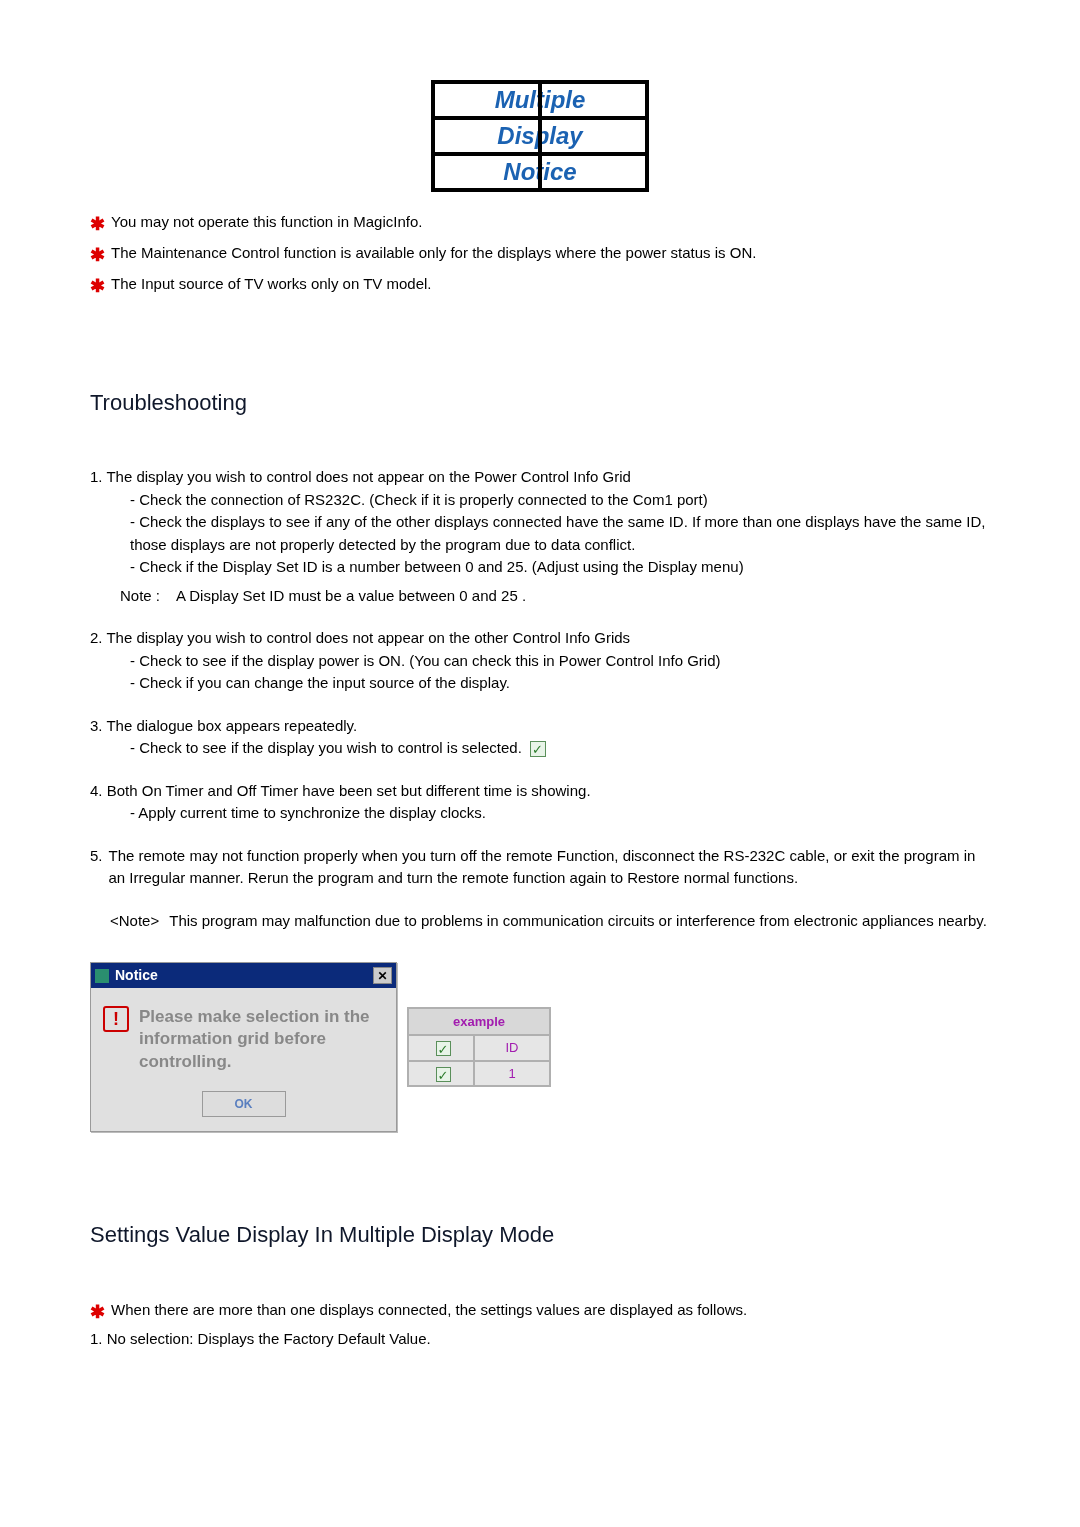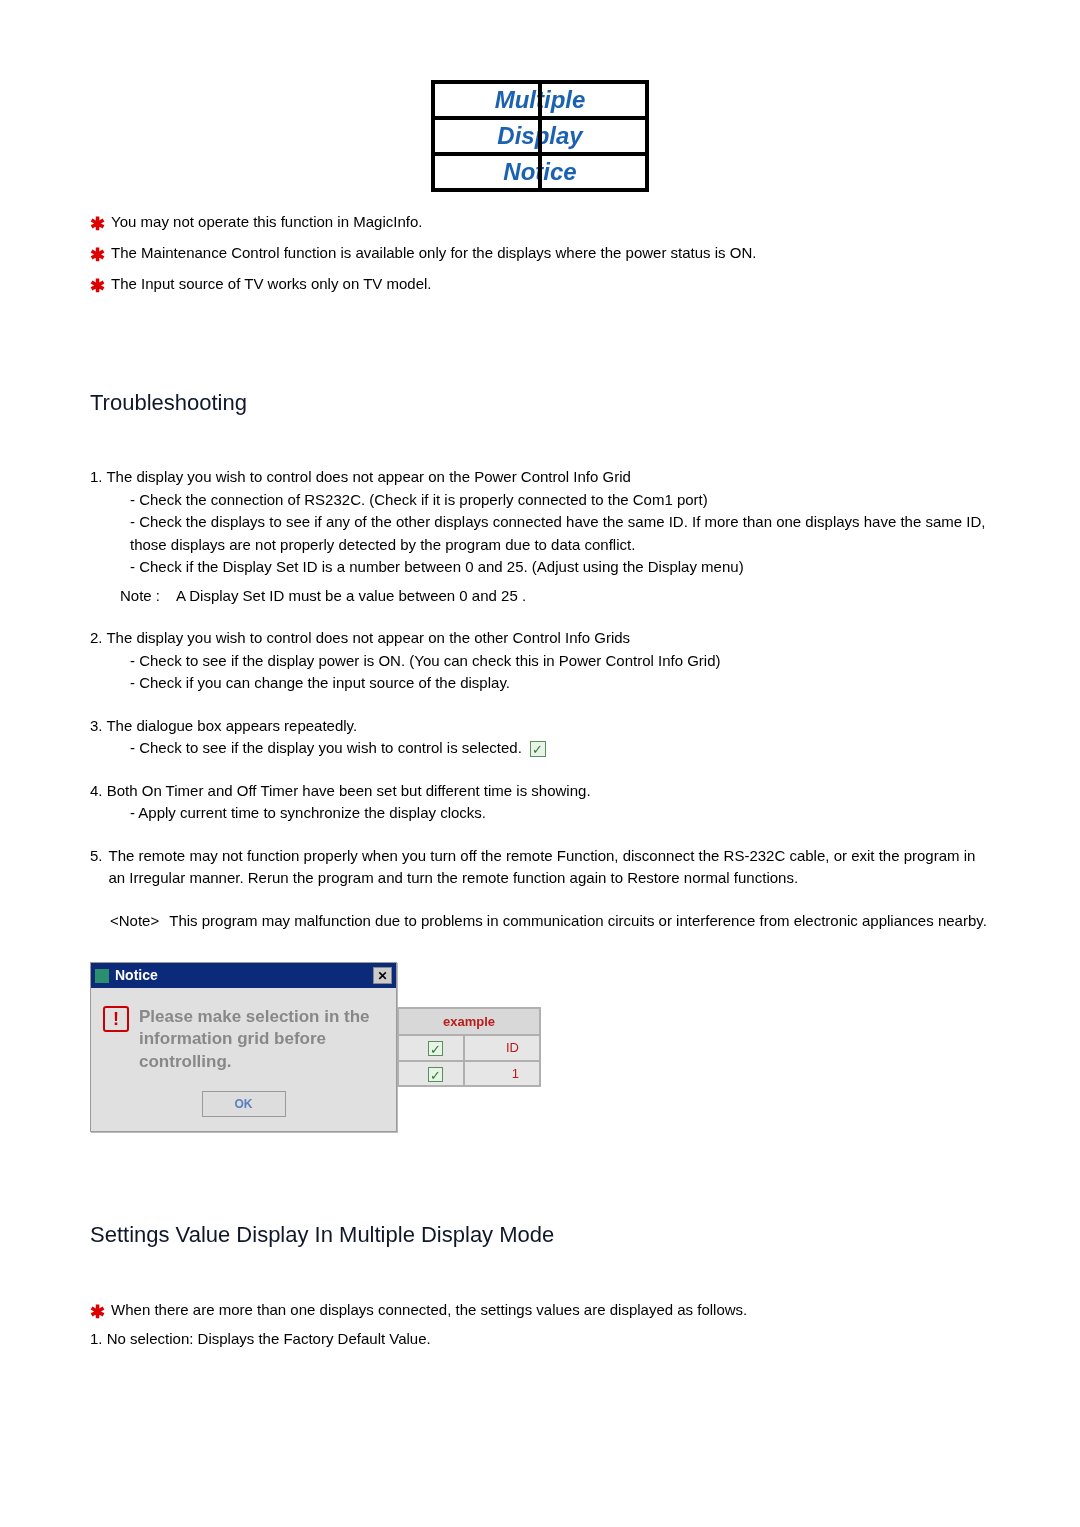--- a/index.html
+++ b/index.html
@@ -171,40 +171,41 @@
     margin-top: 18px;
     border: 1px solid #9a9a9a;
     background: #ddd;
     color: #5a7fbf;
     font-weight: bold;
     font-size: 12px;
     padding: 3px 32px;
   }
 
   .example-grid {
+    margin-left: 10px;
     border: 1px solid #b0b0b0;
     background: #e6e6e6;
     font-size: 13px;
-    color: #b91c1c;
+    color: #a21caf;
     align-self: center;
   }
   .example-grid .hdr {
     background: #d8d8d8;
     border: 1px solid #b0b0b0;
     padding: 3px 6px;
     text-align: center;
     font-weight: bold;
   }
   .example-grid .row {
     display: flex;
   }
   .example-grid .cell {
     border: 1px solid #b0b0b0;
     padding: 2px 20px;
-    text-align: right;
+    text-align: center;
   }
   .example-grid .cell.c1 { width: 24px; }
   .example-grid .cell.c2 { width: 34px; }
 </style>
 </head>
 <body>
 
 <div class="page">
 
   <div class="logo-wrap">

